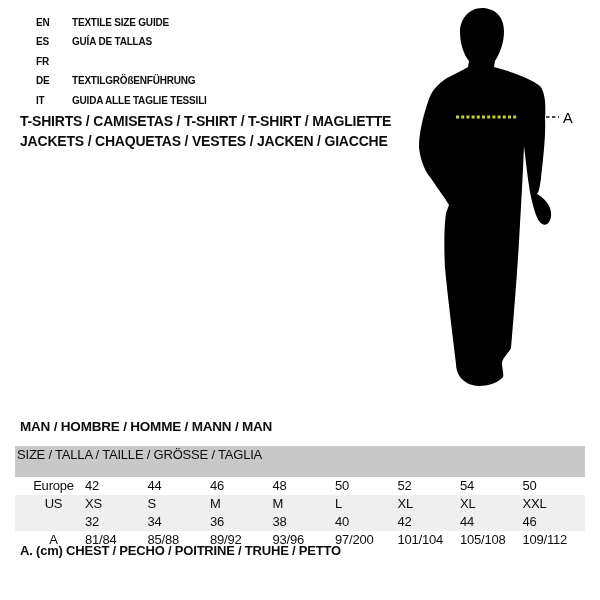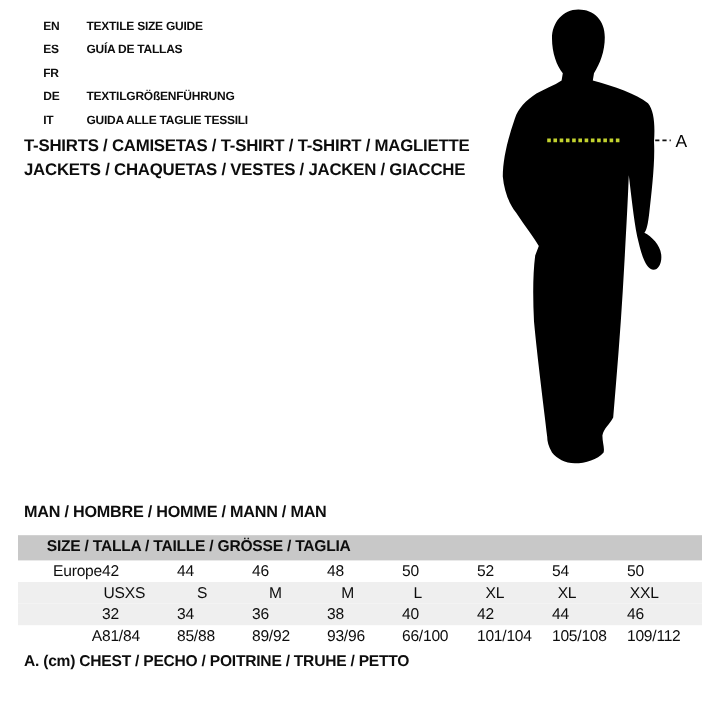--- a/index.html
+++ b/index.html
@@ -15,23 +15,23 @@
   
   .categories{position:absolute;left:20px;top:112px;font-size:14px;font-weight:bold;
     letter-spacing:-0.2px;line-height:19.5px;}
   
   .figure-wrap{position:absolute;left:400px;top:0;width:200px;height:400px;}
   .figure-wrap svg{display:block;}
   
   .man-title{position:absolute;left:20px;top:419px;font-size:13.5px;font-weight:bold;letter-spacing:-0.2px;}
   
   .size-table{position:absolute;left:15px;top:446px;width:570px;font-size:13px;letter-spacing:-0.2px;}
-  .t-header{height:21px;line-height:17px;padding-left:24px;font-weight:bold;}
+  .t-header{height:31px;line-height:17px;padding-left:2px;}
   .t-row{display:grid;grid-template-columns:70px repeat(8,1fr);height:18px;line-height:18px;}
-  .t-label{padding-left:7px;text-align:right;}
+  .t-label{padding-left:7px;text-align:center;}
   .t-cell{text-align:left;}
   
   .footnote{position:absolute;left:20px;top:543px;font-size:13px;font-weight:bold;letter-spacing:-0.2px;}
 </style>
 </head>
 <body>
 
 <div class="canvas">
 
   <div class="lang-list">
@@ -108,21 +108,21 @@
           <div class="t-label">Europe</div>
           <div class="t-cell">42</div>
           <div class="t-cell">44</div>
           <div class="t-cell">46</div>
           <div class="t-cell">48</div>
           <div class="t-cell">50</div>
           <div class="t-cell">52</div>
           <div class="t-cell">54</div>
           <div class="t-cell">50</div>
         </div>
-        <div class="t-row" style="background: rgb(239, 239, 239); padding-left: 19px;">
+        <div class="t-row" style="background: rgb(239, 239, 239);">
           <div class="t-label">US</div>
           <div class="t-cell">XS</div>
           <div class="t-cell">S</div>
           <div class="t-cell">M</div>
           <div class="t-cell">M</div>
           <div class="t-cell">L</div>
           <div class="t-cell">XL</div>
           <div class="t-cell">XL</div>
           <div class="t-cell">XXL</div>
         </div>
@@ -136,21 +136,21 @@
           <div class="t-cell">42</div>
           <div class="t-cell">44</div>
           <div class="t-cell">46</div>
         </div>
         <div class="t-row">
           <div class="t-label">A</div>
           <div class="t-cell">81/84</div>
           <div class="t-cell">85/88</div>
           <div class="t-cell">89/92</div>
           <div class="t-cell">93/96</div>
-          <div class="t-cell">66/100</div>
+          <div class="t-cell">97/200</div>
           <div class="t-cell">101/104</div>
           <div class="t-cell">105/108</div>
           <div class="t-cell">109/112</div>
         </div>
       </div>
   </div>
 
   <div class="footnote">A. (cm) CHEST / PECHO / POITRINE / TRUHE / PETTO</div>
 
 </div>

